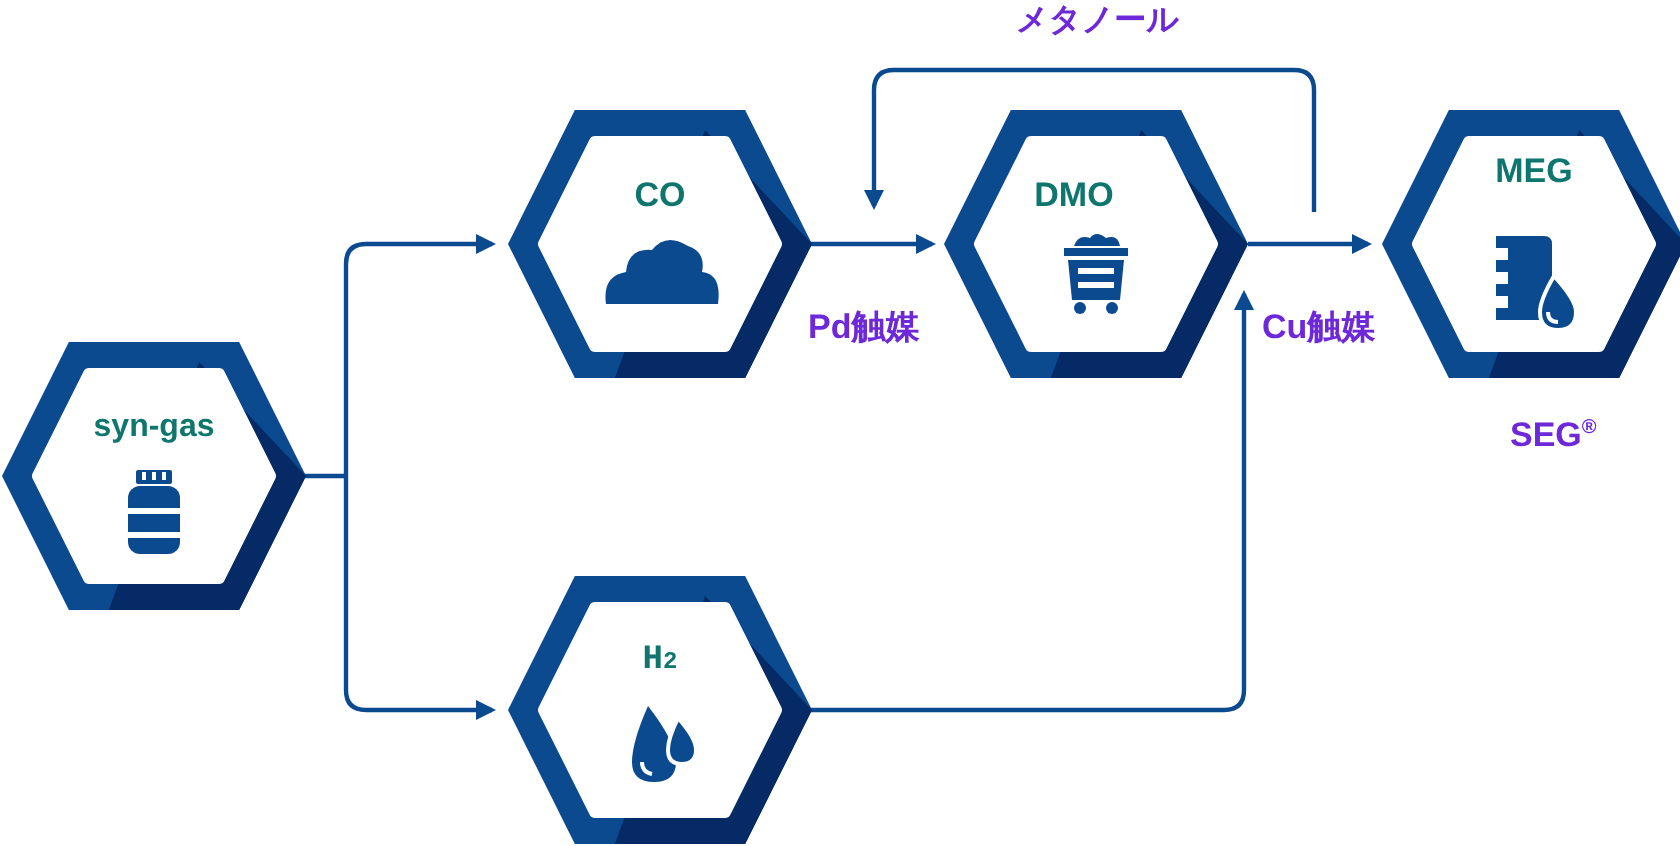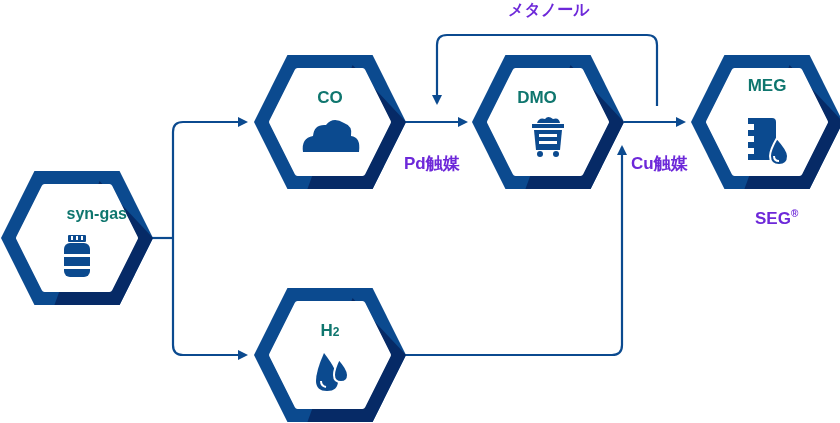--- a/index.html
+++ b/index.html
@@ -86,22 +86,22 @@
     <path d="M8,16 Q8,21 13,21" fill="none" stroke="#fff" stroke-width="2"></path>
   </g>
 
   <g fill="#0b4a8f" transform="translate(330,375)">
     <path d="M-6,-22 Q8,-4 8,6 Q8,16 -3,16 Q-14,16 -14,6 Q-14,-4 -6,-22 Z"></path>
     <path d="M9,-16 Q18,-6 18,0 Q18,7 11,7 Q4,7 4,0 Q4,-6 9,-16 Z" stroke="#fff" stroke-width="2"></path>
     <path d="M-9,6 Q-9,11 -4,12" fill="none" stroke="#fff" stroke-width="2"></path>
   </g>
 </svg>
 
-<div class="hex-title" style="left:77px;top:205px;font-size:16px;text-align:right;">syn-gas</div>
+<div class="hex-title" style="left:77px;top:205px;font-size:16px;">syn-gas</div>
 <div class="hex-title" style="left:330px;top:88px;">CO</div>
-<div class="hex-title" style="left:330px;top:321px;"><span>H</span><span style="font-size:12px;">2</span></div>
+<div class="hex-title" style="left:330px;top:321px;font-family:Liberation Mono, monospace;"><span>H</span><span style="font-size:12px;">2</span></div>
 <div class="hex-title" style="left:537px;top:88px;">DMO</div>
 <div class="hex-title" style="left:767px;top:76px;">MEG</div>
 
 <div class="lbl" style="left:404px;top:152px;font-size:17px;">Pd触媒</div>
 <div class="lbl" style="left:631px;top:152px;font-size:17px;text-align:right;">Cu触媒</div>
 <div class="lbl" style="left:508px;top:0px;font-size:16px;">メタノール</div>
 <div class="lbl" style="left:743px;top:208px;font-size:17px;margin-left:12px;"><span>SEG</span><sup style="font-size:10px;">®</sup></div>
 
 </body></html>

